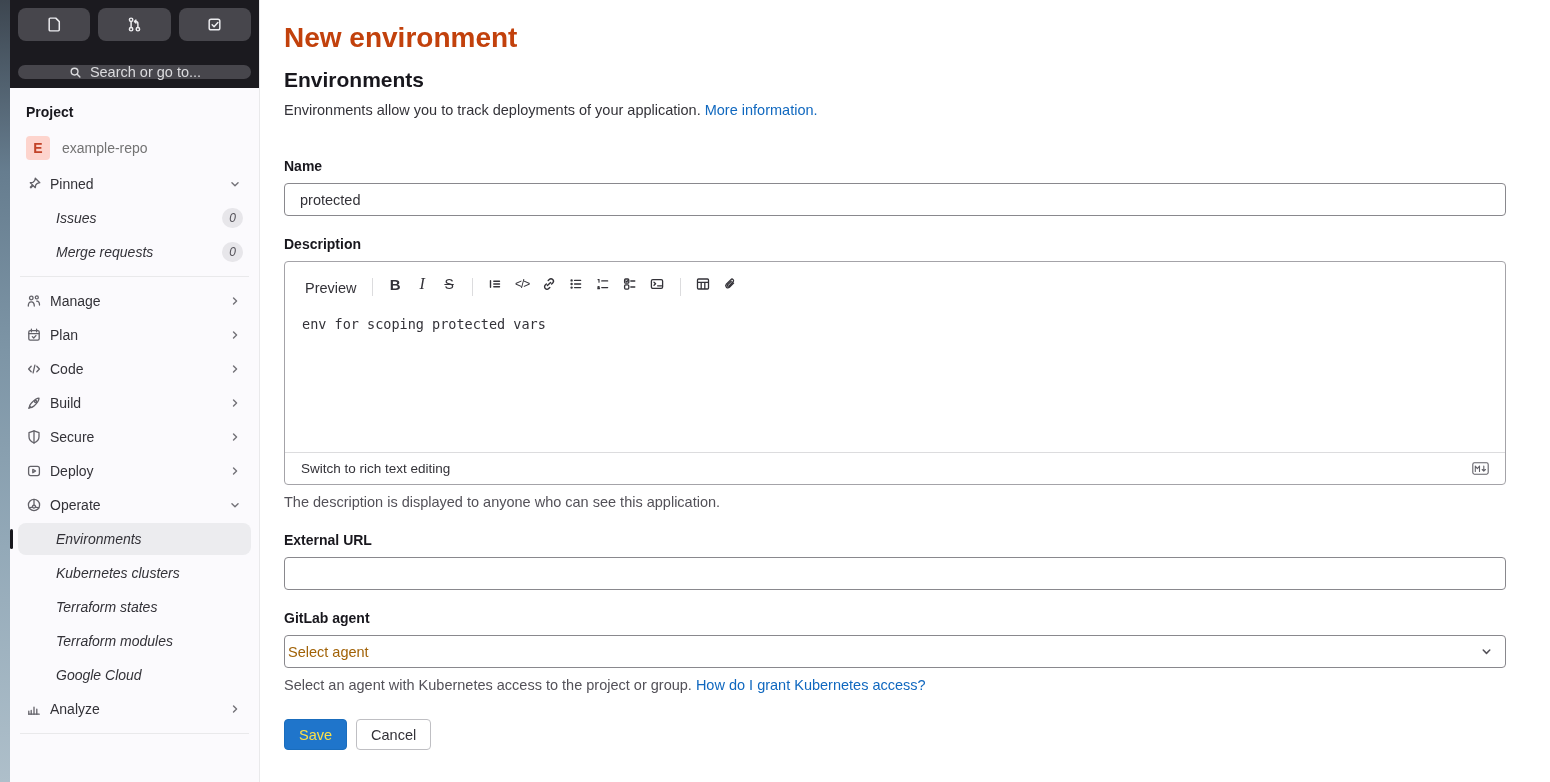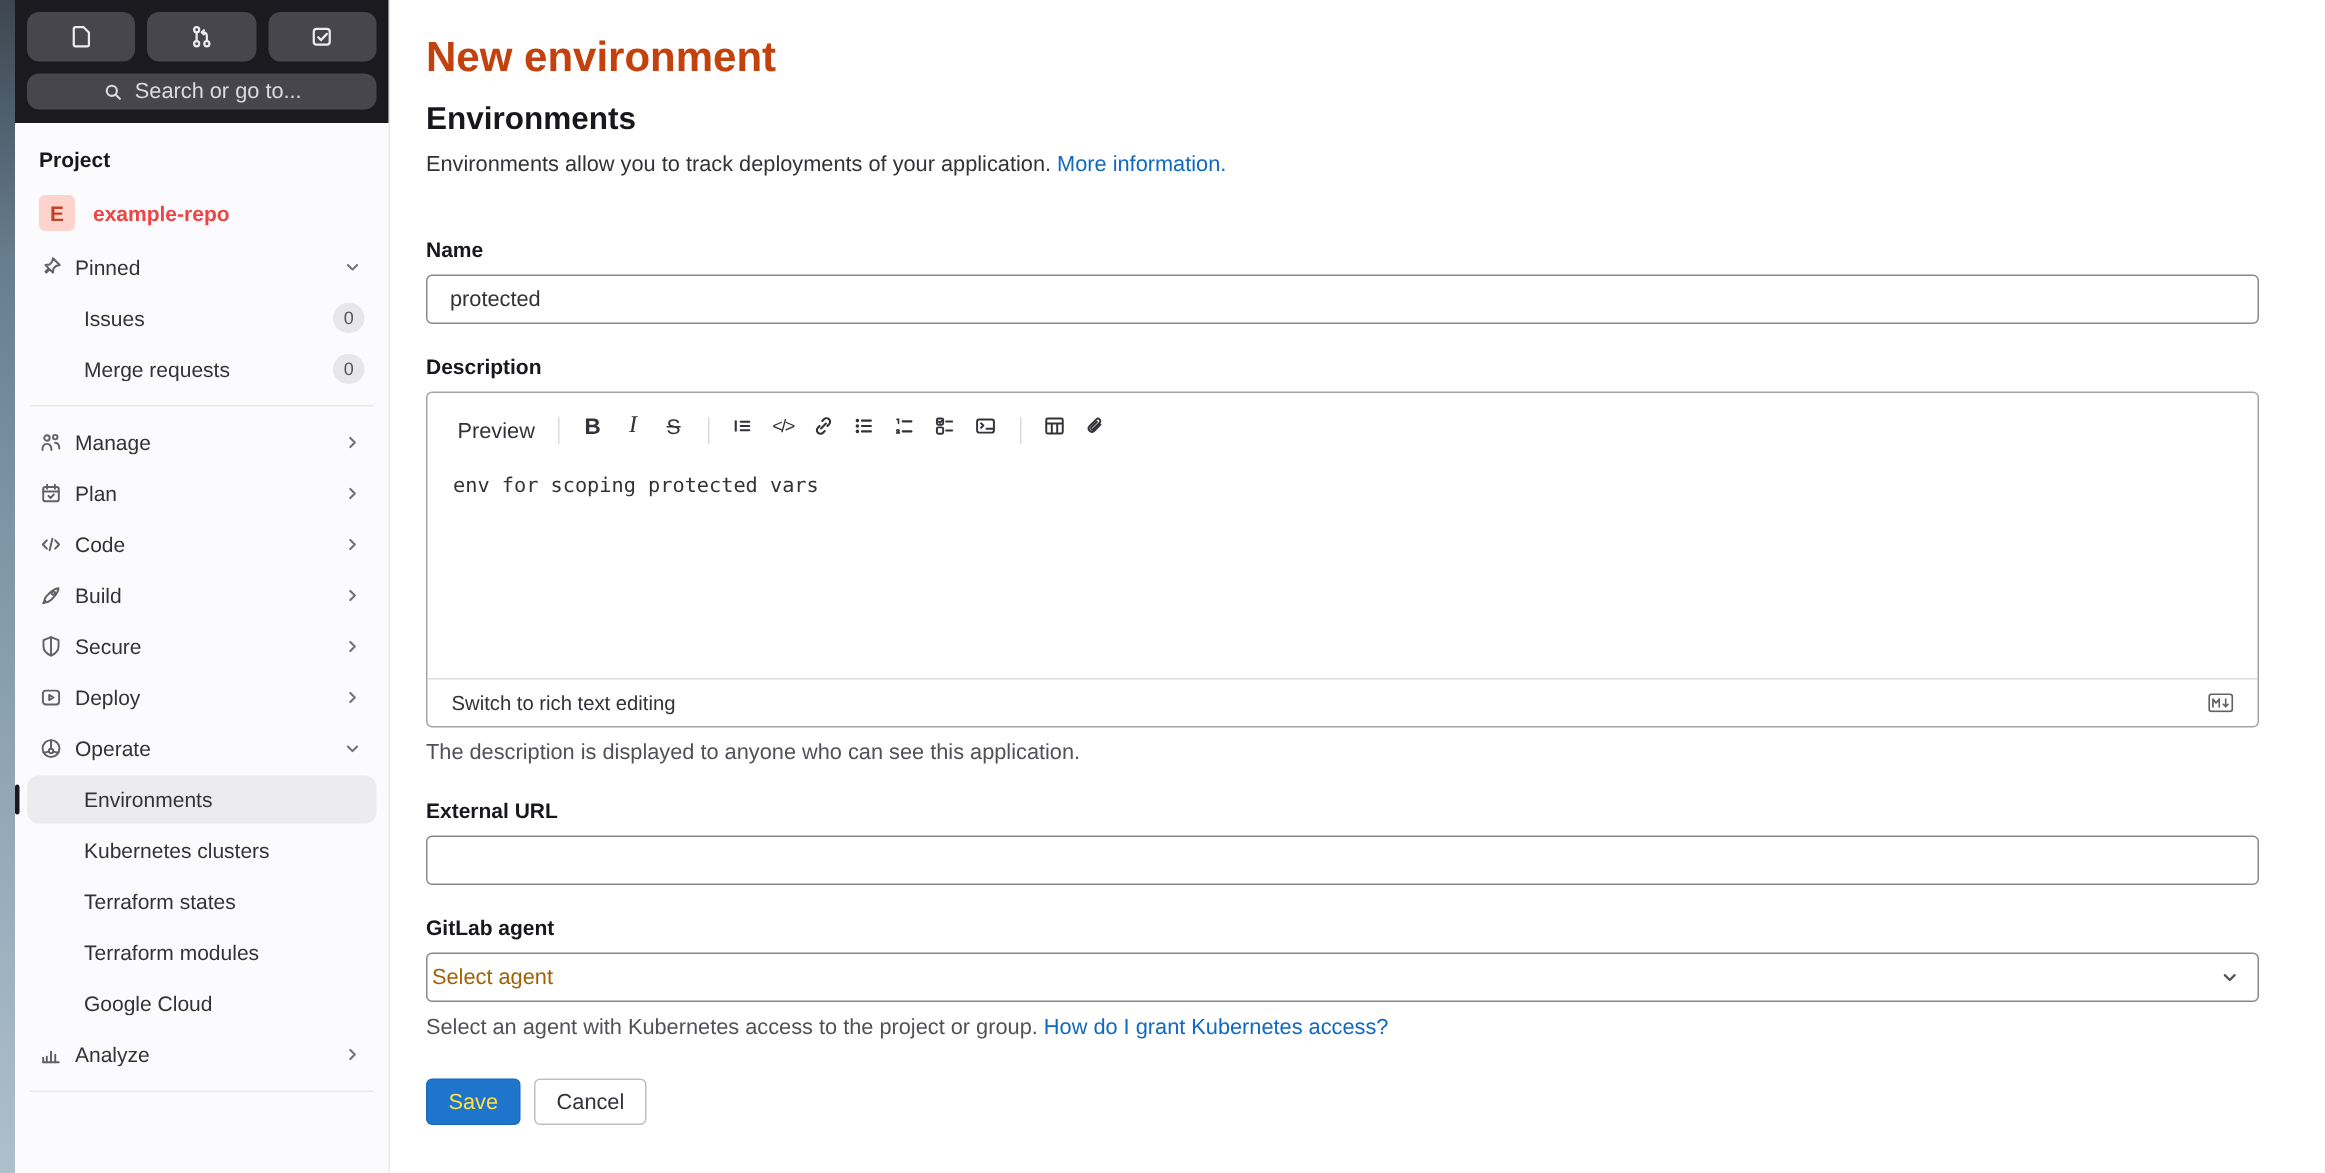--- a/index.html
+++ b/index.html
@@ -21,51 +21,51 @@
     background:#fbfafd; display:flex; flex-direction:column;
     border-right:1px solid #e9e9eb;
   }
   .topbar { background:#1b1a1f; padding:8px 8px 9px 8px; }
   .topbar-buttons { display:flex; gap:8px; }
   .tb-icon-btn {
     flex:1; height:33px; background:#47464c; border-radius:8px;
     display:flex; align-items:center; justify-content:center; cursor:pointer;
   }
   .searchbar {
-    margin-top:8px; height:24px; background:#47464c; border-radius:8px;
+    margin-top:24px; height:14px; background:#47464c; border-radius:8px;
     display:flex; align-items:center; justify-content:center; gap:7px;
     color:#dbdbde; font-size:14.5px; cursor:pointer;
   }
   .nav { flex:1; padding-top:4px; position:relative; overflow:hidden; }
   .section-label { padding:12px 16px 8px 16px; font-size:14px; font-weight:700; color:#18171d; }
   .nav-item {
     height:32px; margin:2px 8px; border-radius:8px; padding:0 8px;
     display:flex; align-items:center; gap:8px; cursor:pointer;
     font-size:14px; color:#333238; position:relative;
   }
   .nav-item .nav-icn { width:16px; height:16px; flex:0 0 16px; display:flex; align-items:center; justify-content:center; color:#626168; }
   .nav-item .lbl { flex:1; white-space:nowrap; overflow:hidden; }
-  .nav-item.child { padding-left:38px; }
+  .nav-item.child { padding-left:38px;font-style:italic; }
   .nav-item.active { background:#ececef; }
   .nav-item.active::before {
     content:""; position:absolute; left:-8px; top:6px; width:3px; height:20px;
     border-radius:3px; background:#18171d;
   }
   .badge {
     min-width:21px; height:20px; border-radius:10px; background:#e7e6ea;
     color:#535158; font-size:12px; display:flex; align-items:center; justify-content:center;
     padding:0 7px;
   }
   .chev { width:16px; height:16px; color:#737278; display:flex; align-items:center; justify-content:center; }
   .proj-row { height:36px; margin:2px 8px; padding:0 8px; display:flex; align-items:center; gap:12px; border-radius:8px; cursor:pointer; }
   .avatar {
     width:24px; height:24px; border-radius:4px; background:#fdd4cd; color:#c24328;
     font-weight:700; font-size:14px; display:flex; align-items:center; justify-content:center;
   }
-  .proj-name { font-size:14px; font-weight:700; color:#ef4444; }
+  .proj-name { font-size:14px; font-weight:400; color:#737373; }
   .nav-divider { height:1px; background:#e9e9eb; margin:8px 10px; }
   
   .main { flex:1; background:#fff; padding:16px 44px 0 24px; overflow:hidden; }
   h1 { font-size:28px; font-weight:700; color:#c2410c; margin:6px 0 14px 0; }
   h2 { font-size:21px; font-weight:700; color:#18171d; margin:10px 0 10px 0; }
   .intro { font-size:14.5px; margin:0 0 40px 0; }
   a.link { color:#1068bf; text-decoration:none; cursor:pointer; }
   .field { margin-bottom:20px; }
   .field-label { display:block; font-size:14px; font-weight:700; color:#18171d; margin-bottom:9px; }
   .text-input {

